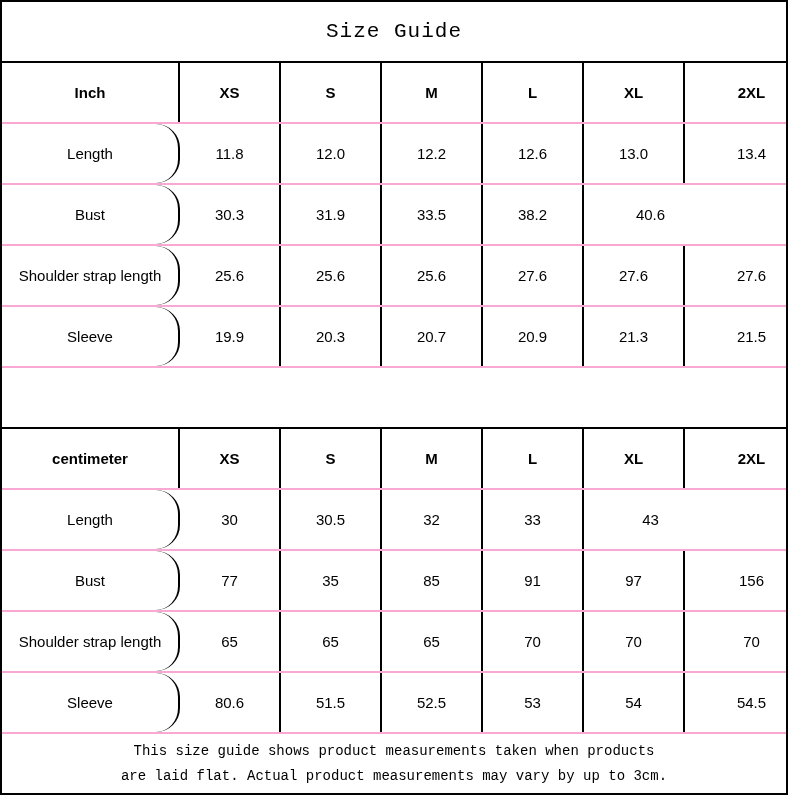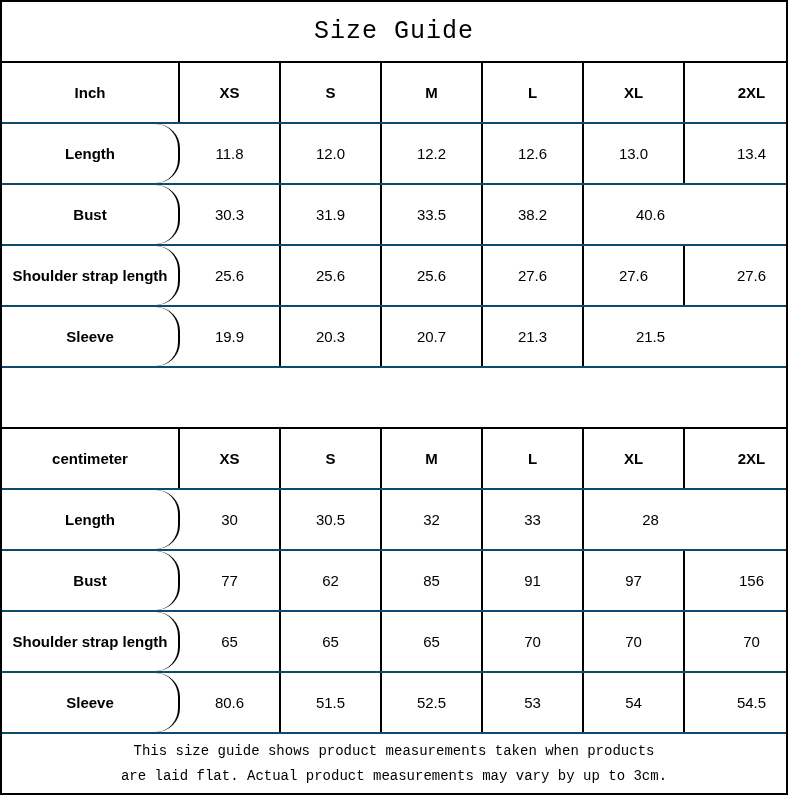--- a/index.html
+++ b/index.html
@@ -16,43 +16,43 @@
   }
   .title-row {
     flex: 0 0 auto;
     height: 61px;
     box-sizing: border-box;
     border-bottom: 2px solid #000000;
     display: flex;
     align-items: center;
     justify-content: center;
     font-family: "Liberation Mono", "DejaVu Sans Mono", monospace;
-    font-size: 25px;
+    font-size: 21px;
     letter-spacing: 1px;
   }
   .trow {
     flex: 0 0 auto;
     height: 61px;
     box-sizing: border-box;
-    border-bottom: 2px solid #0c4a6e;
+    border-bottom: 2px solid #f9a8d4;
     display: grid;
     grid-template-columns: 178px repeat(6, 1fr);
   }
   .cell {
     box-sizing: border-box;
     border-right: 2px solid #000000;
     display: flex;
     align-items: center;
     justify-content: center;
     font-size: 15px;
     text-align: center;
   }
   .cell:last-child { border-right: none; padding-left: 32px; }
   .head { font-weight: bold; }
-  .rowlabel { font-weight: bold; border-radius: 24px; }
+  .rowlabel { font-weight: normal; border-radius: 24px; }
   .spacer-row {
     flex: 0 0 auto;
     height: 61px;
     box-sizing: border-box;
     border-bottom: 2px solid #000000;
   }
   .footer {
     flex: 1 1 auto;
     display: flex;
     flex-direction: column;
@@ -110,20 +110,21 @@
     <div class="cell">27.6</div>
     <div class="cell">27.6</div>
     <div class="cell">27.6</div>
   </div>
 
   <div class="trow">
     <div class="cell rowlabel">Sleeve</div>
     <div class="cell">19.9</div>
     <div class="cell">20.3</div>
     <div class="cell">20.7</div>
+    <div class="cell">20.9</div>
     <div class="cell">21.3</div>
     <div class="cell">21.5</div>
   </div>
 
   <div class="spacer-row"></div>
 
   <div class="trow">
     <div class="cell head">centimeter</div>
     <div class="cell head">XS</div>
     <div class="cell head">S</div>
@@ -132,27 +133,27 @@
     <div class="cell head">XL</div>
     <div class="cell head">2XL</div>
   </div>
 
   <div class="trow">
     <div class="cell rowlabel">Length</div>
     <div class="cell">30</div>
     <div class="cell">30.5</div>
     <div class="cell">32</div>
     <div class="cell">33</div>
-    <div class="cell">28</div>
+    <div class="cell">43</div>
   </div>
 
   <div class="trow">
     <div class="cell rowlabel">Bust</div>
     <div class="cell">77</div>
-    <div class="cell">62</div>
+    <div class="cell">35</div>
     <div class="cell">85</div>
     <div class="cell">91</div>
     <div class="cell">97</div>
     <div class="cell">156</div>
   </div>
 
   <div class="trow">
     <div class="cell rowlabel">Shoulder strap length</div>
     <div class="cell">65</div>
     <div class="cell">65</div>

